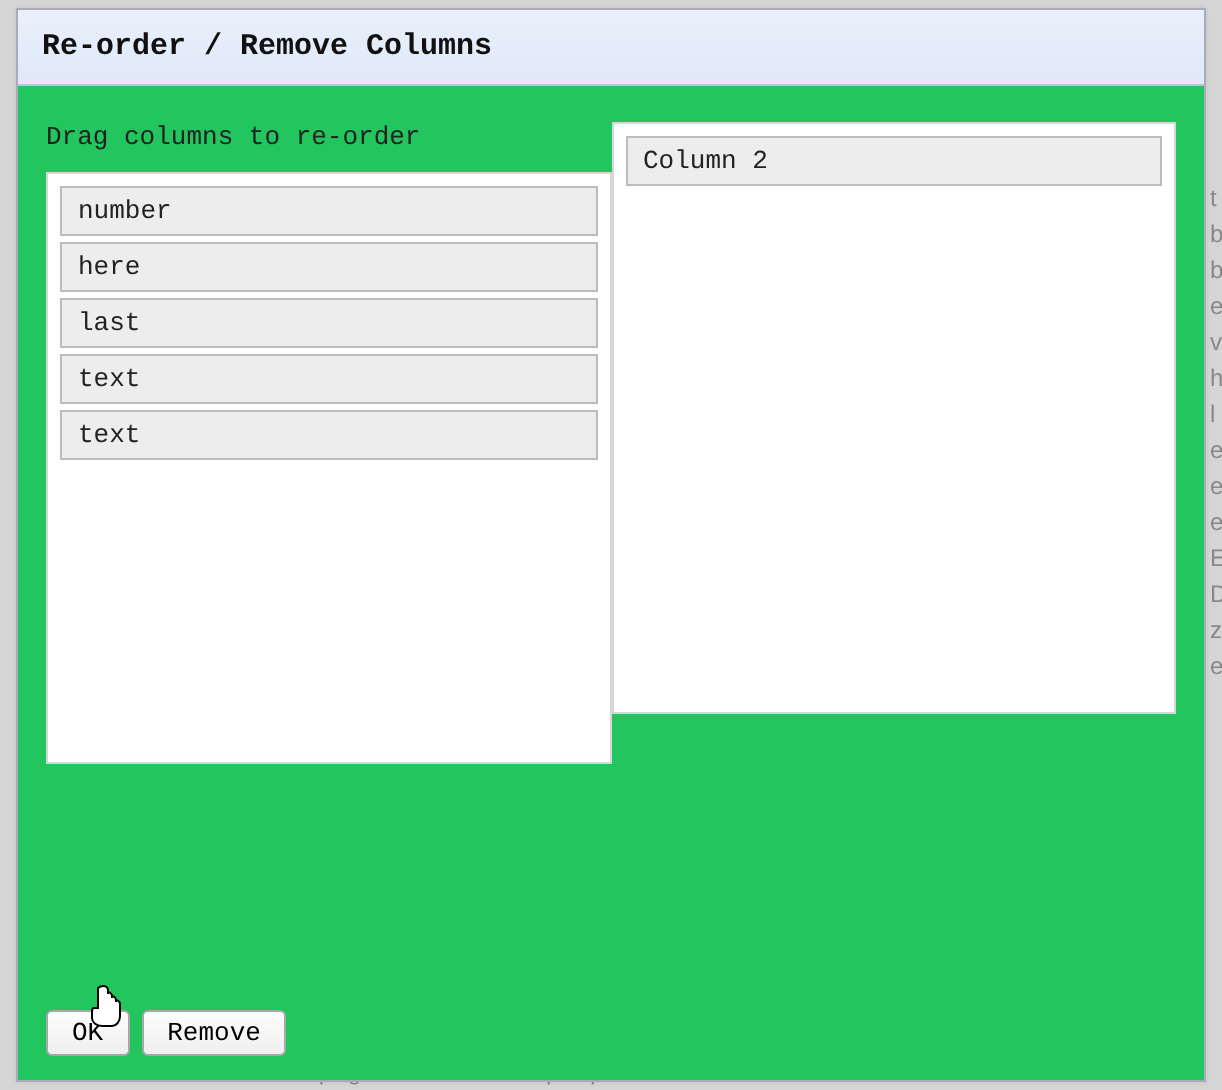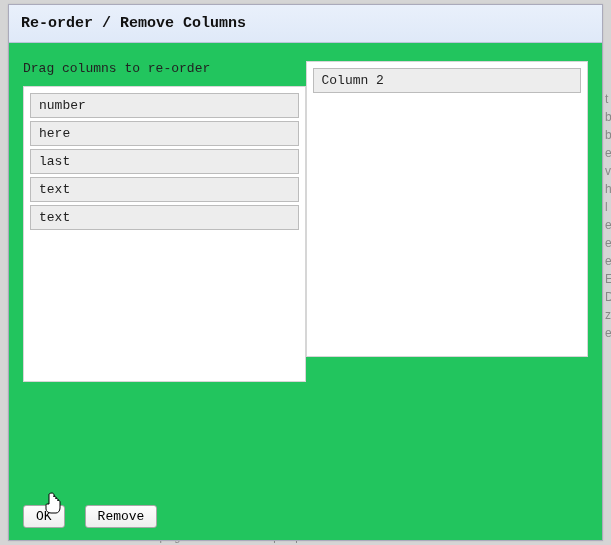--- a/index.html
+++ b/index.html
@@ -67,21 +67,21 @@
     font-size: 13px;
     color: #222;
     cursor: move;
     user-select: none;
   }
   .footer {
     position: absolute;
     left: 0; right: 0; bottom: 0;
     padding: 10px 14px 12px 14px;
     display: flex;
-    gap: 20px;
+    gap: 6px;
   }
   button {
     font-family: inherit;
     font-size: 13px;
     padding: 3px 12px;
     background: linear-gradient(#fdfdfd, #efefef);
     border: 1px solid #a8a8a8;
     border-radius: 3px;
     cursor: pointer;
   }

